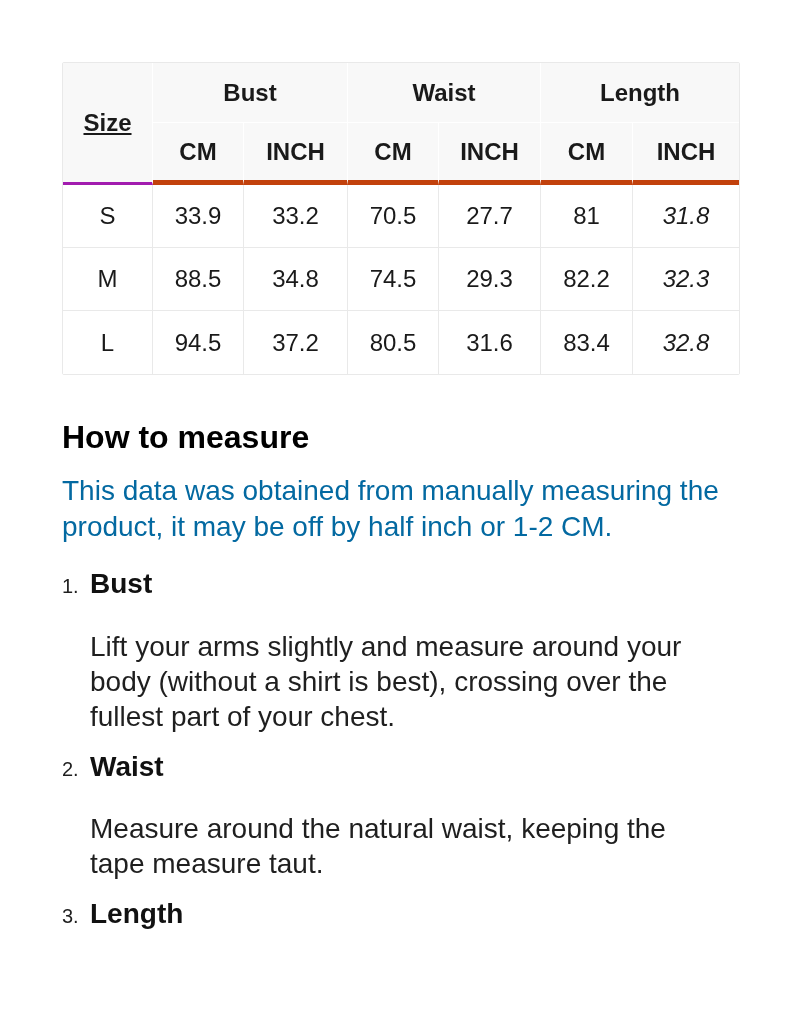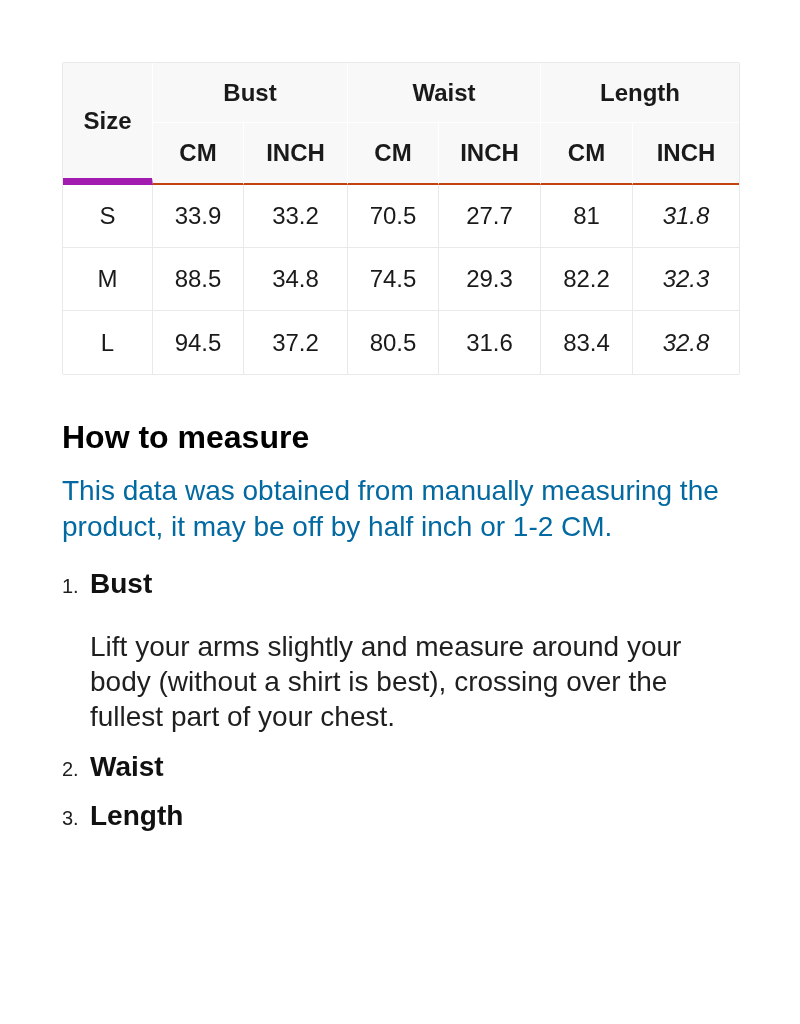--- a/index.html
+++ b/index.html
@@ -33,22 +33,22 @@
     color: #1a1a1a;
   }
   table.size-chart th {
     background: #f8f8f8;
     font-weight: bold;
     border-right: 1px solid #ffffff;
     border-bottom: 1px solid #ffffff;
   }
   table.size-chart thead tr:first-child th { height: 60px; }
   table.size-chart thead tr:last-child th { height: 62px; }
-  table.size-chart th.corner { border-bottom: 7px solid #a21caf; }
-  table.size-chart thead tr:last-child th { border-bottom: 2px solid #c2410c; }
+  table.size-chart th.corner { border-bottom: 3px solid #a21caf; text-decoration: underline; }
+  table.size-chart thead tr:last-child th { border-bottom: 5px solid #c2410c; }
   table.size-chart th:last-child { border-right: none; }
   table.size-chart td {
     background: #ffffff;
     height: 63px;
     border-right: 1px solid #e9e9e9;
     border-bottom: 1px solid #e9e9e9;
   }
   table.size-chart td:last-child { border-right: none; font-style: italic; }
   table.size-chart tbody tr:last-child td { border-bottom: none; }
 
@@ -164,20 +164,21 @@
 
     <div class="step">
       <span class="step-number">1.</span>
       <div class="step-title">Bust</div>
       <div class="step-desc">Lift your arms slightly and measure around your body (without a shirt is best), crossing over the fullest part of your chest.</div>
     </div>
 
     <div class="step">
       <span class="step-number">2.</span>
       <div class="step-title">Waist</div>
+      <div class="step-desc">Measure around the natural waist, keeping the tape measure taut.</div>
     </div>
 
     <div class="step">
       <span class="step-number">3.</span>
       <div class="step-title">Length</div>
     </div>
 
   </div>
 </div>
 

